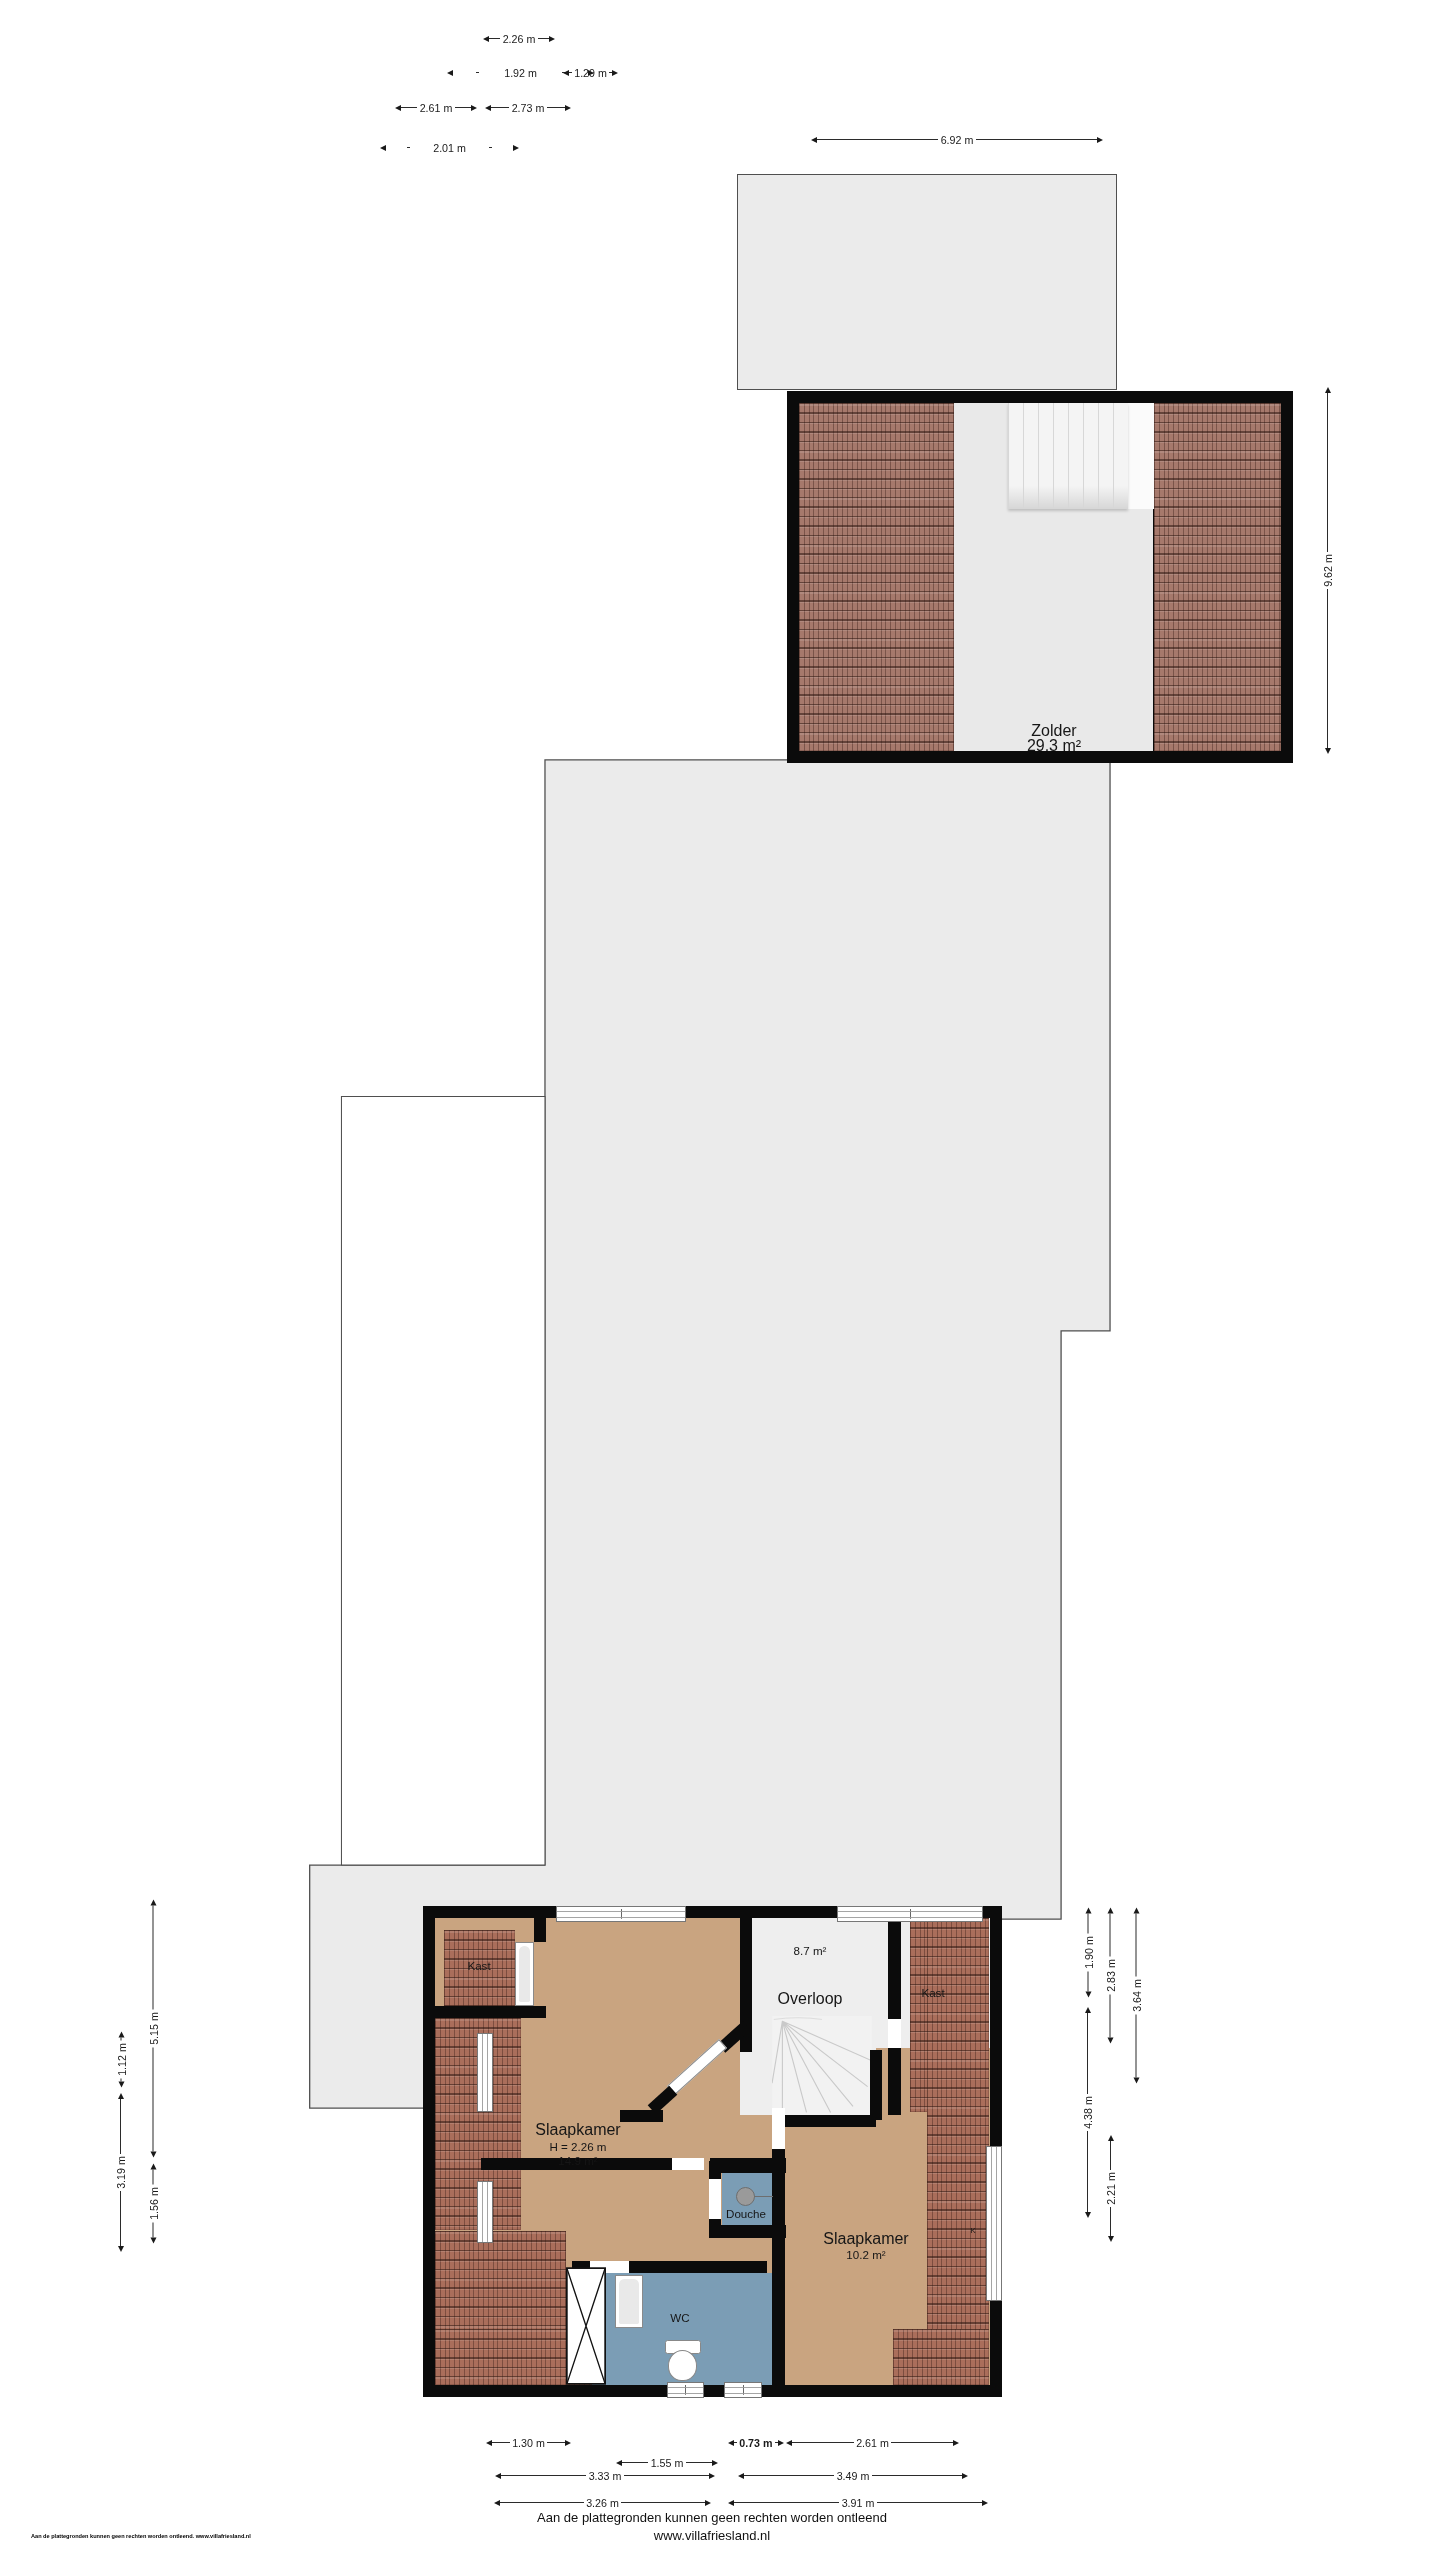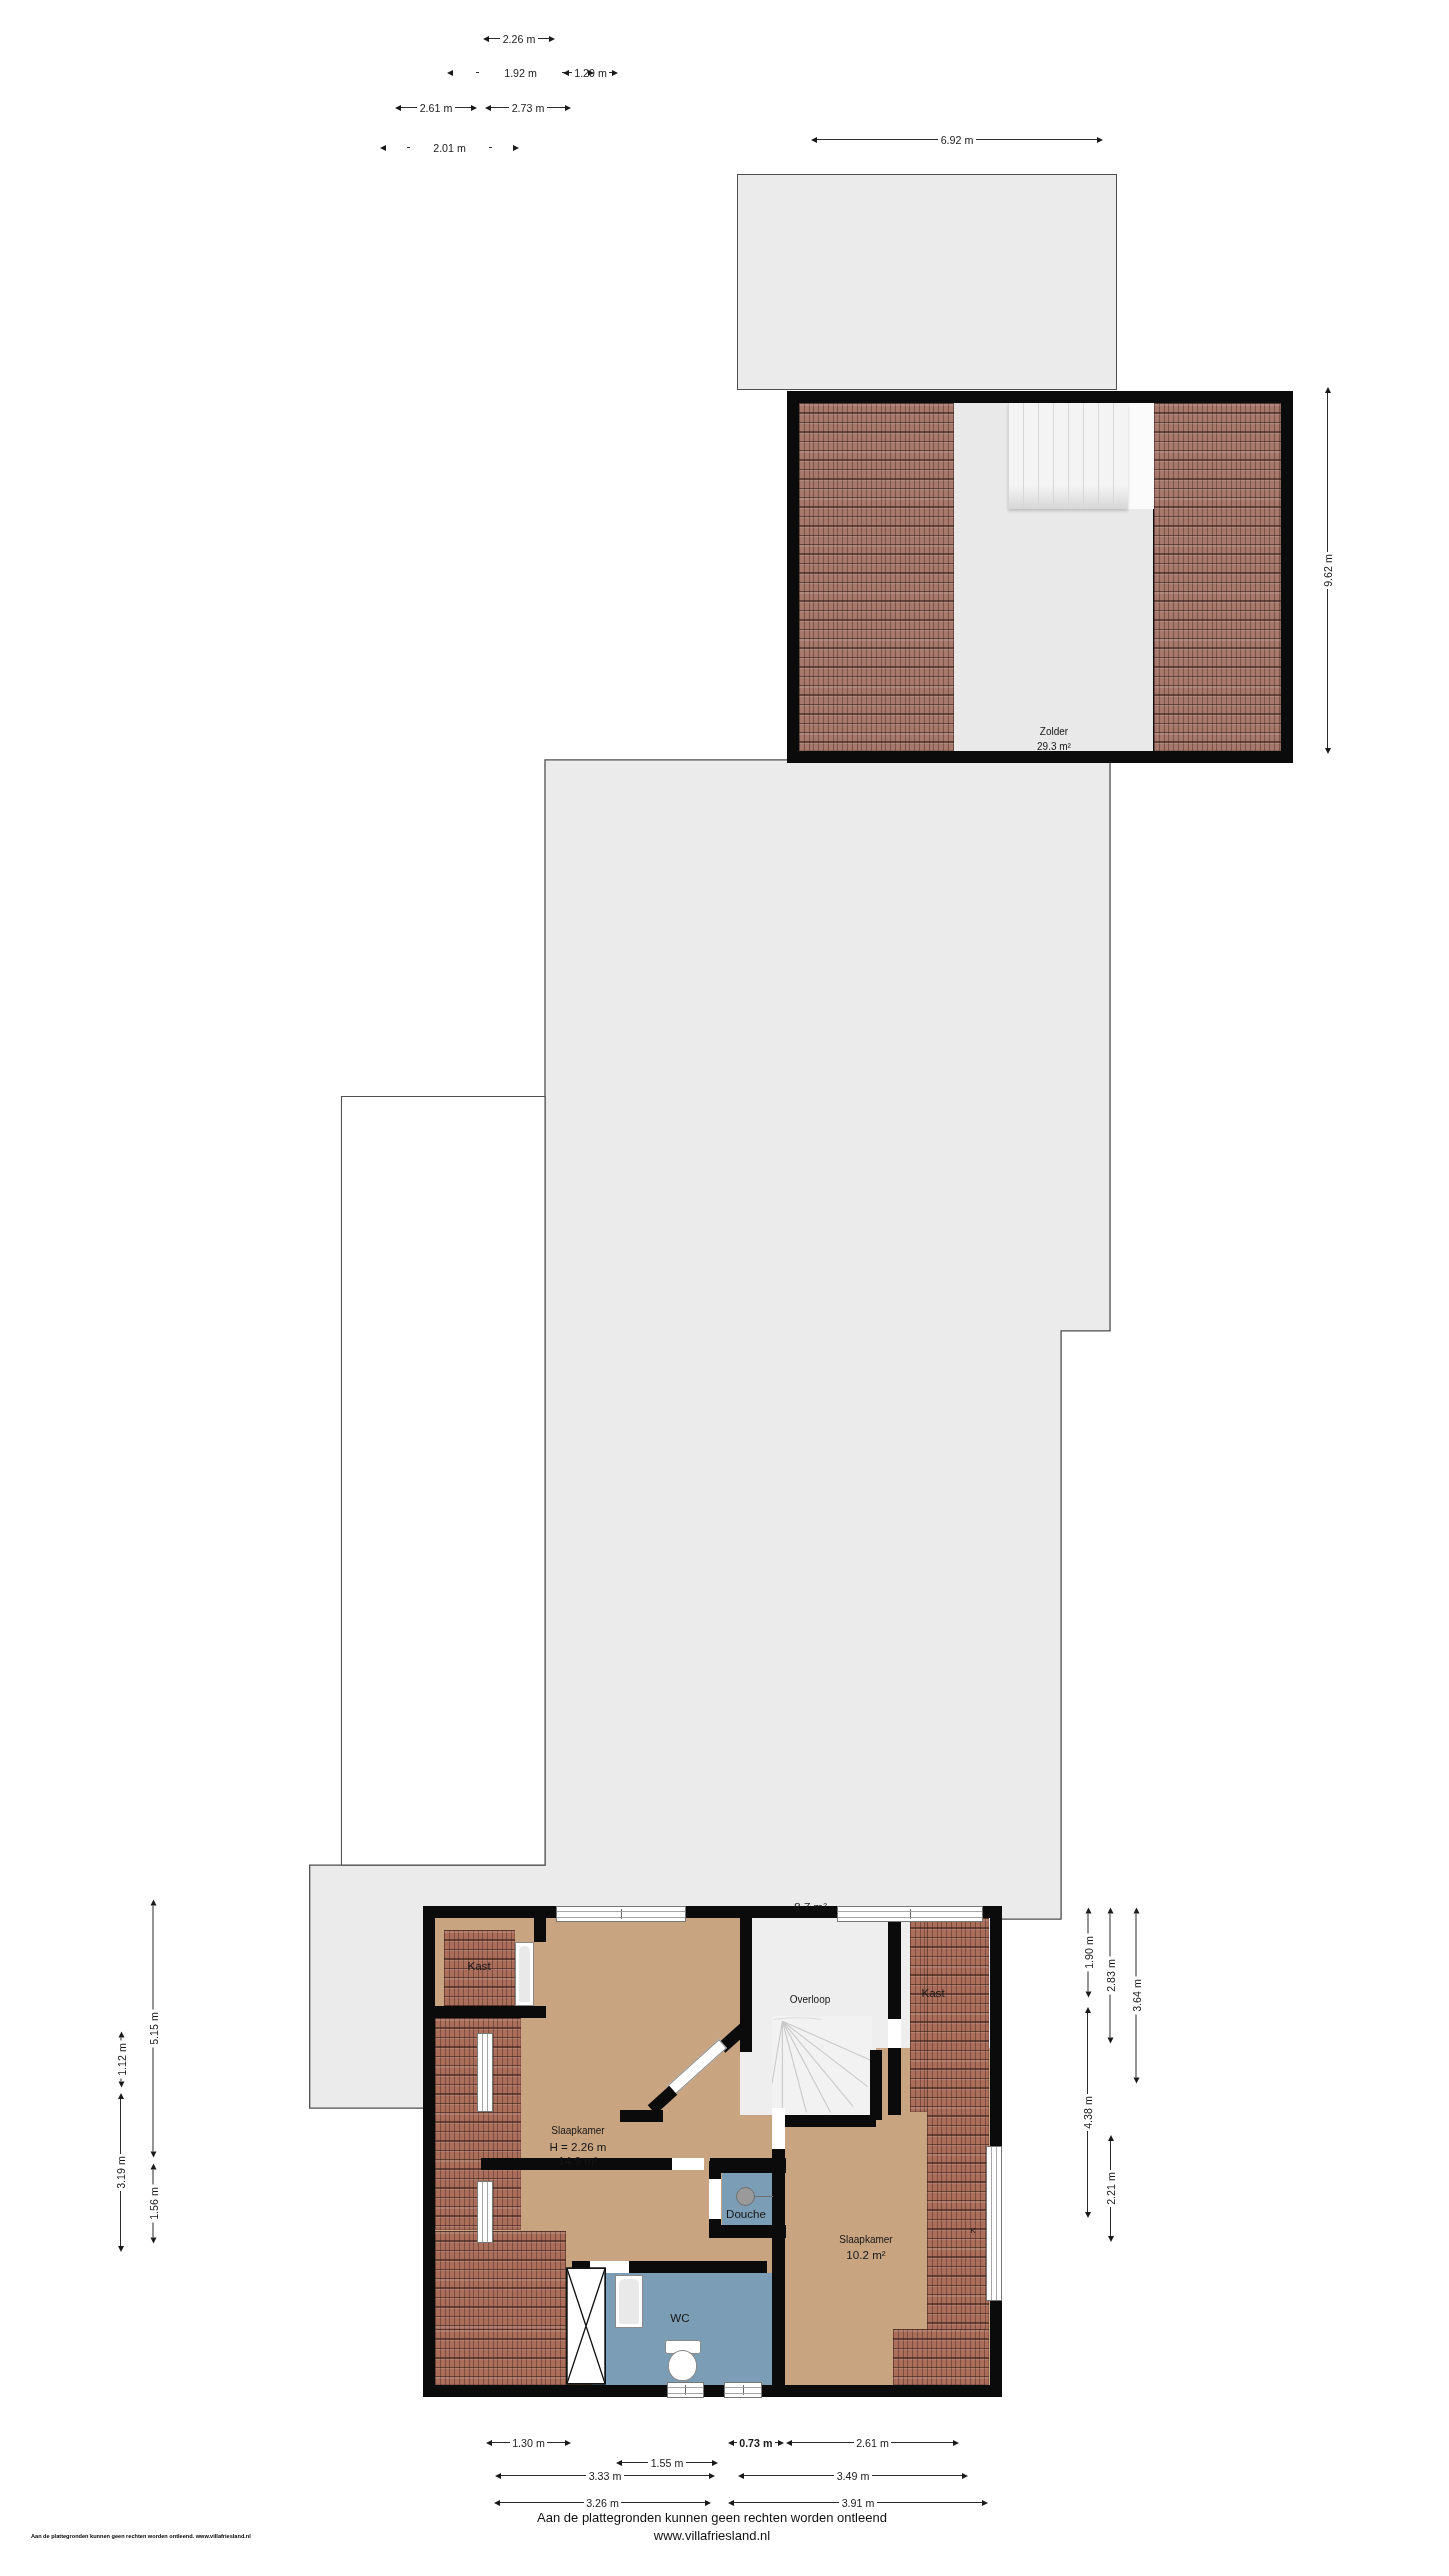--- a/index.html
+++ b/index.html
@@ -8,21 +8,21 @@
   svg{display:block}
   
   .dim{position:absolute;height:17px;display:flex;align-items:center;font-size:10.7px;color:#1a1a1a;}
   .dim .ln{flex:1;height:0.9px;background:#2b2b2b;min-width:2.6px;}
   .dim .ah{width:0;height:0;border-top:3px solid transparent;border-bottom:3px solid transparent;flex:0 0 auto;}
   .dim .ah.l{border-right:6.9px solid #1a1a1a;}
   .dim .ah.r{border-left:6.9px solid #1a1a1a;}
   .dim .txt{padding:0 2.6px;white-space:nowrap;}
   .dim.v{transform:rotate(-90deg);}
   
-  .lbl{position:absolute;transform:translate(-50%,-50%);font-size:10px;color:#161616;white-space:nowrap;text-align:center;}
+  .lbl{position:absolute;transform:translate(-50%,-50%);font-size:16px;color:#161616;white-space:nowrap;text-align:center;}
   .lbl.s{font-size:11.6px;}
   .lbl.xs{font-size:7.7px;}
   
   .wall{position:absolute;background:#0b0b0b;}
   .floor{position:absolute;}
   .white{position:absolute;background:#fff;}
   .tiles{position:absolute;background-color:#a6796c;
      background-image:
        repeating-linear-gradient(180deg, rgba(46,24,18,.55) 0 1.4px, rgba(255,255,255,.12) 1.4px 2.6px, rgba(0,0,0,0) 2.6px 9.4px),
        repeating-linear-gradient(90deg, rgba(56,28,22,.40) 0 1px, rgba(0,0,0,0) 1px 4.8px);
@@ -195,21 +195,21 @@
       <div style="position:absolute;left:3.4px;top:10.3px;width:29px;height:31px;background:#fff;border:0.9px solid #888;border-radius:50% 50% 46% 46%;box-sizing:border-box;"></div>
     </div>
     <div style="position:absolute;left:313px;top:281px;width:34px;height:19px;">
       <div style="position:absolute;left:0;top:0;width:19px;height:19px;border-radius:50%;background:#9a9a9a;border:0.9px solid #6e6e6e;box-sizing:border-box;"></div>
       <div style="position:absolute;left:18px;top:8.6px;width:19px;height:1.7px;background:#6e6e6e;"></div>
     </div>
   </div>
 
   <div class="lbl s" style="left:479px;top:1965px;">Kast</div>
   <div class="lbl" style="left:810px;top:1999px;">Overloop</div>
-  <div class="lbl s" style="left:810px;top:1906px;font-style:italic;">8.7 m²</div>
+  <div class="lbl s" style="left:810px;top:1950px;">8.7 m²</div>
   <div class="lbl s" style="left:933px;top:1992px;">Kast</div>
   <div class="lbl" style="left:578px;top:2130px;">Slaapkamer</div>
   <div class="lbl s" style="left:578px;top:2146px;">H = 2.26 m</div>
   <div class="lbl s" style="left:578px;top:2160px;">14.9 m²</div>
   <div class="lbl s" style="left:746px;top:2213px;">Douche</div>
   <div class="lbl" style="left:866px;top:2239px;">Slaapkamer</div>
   <div class="lbl s" style="left:866px;top:2254px;">10.2 m²</div>
   <div class="lbl s" style="left:680px;top:2317px;">WC</div>
   <div class="lbl xs" style="left:973px;top:2230px;">K</div>
 

